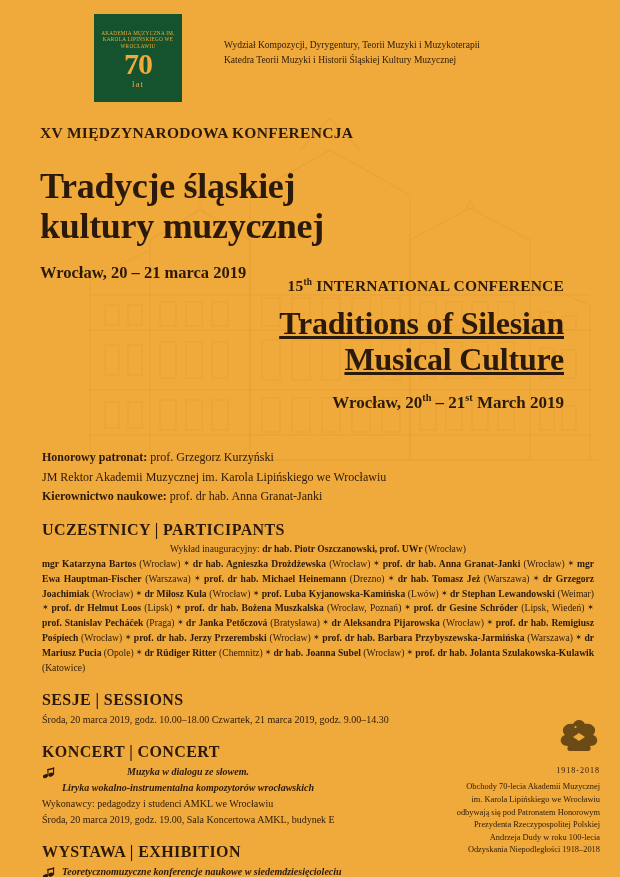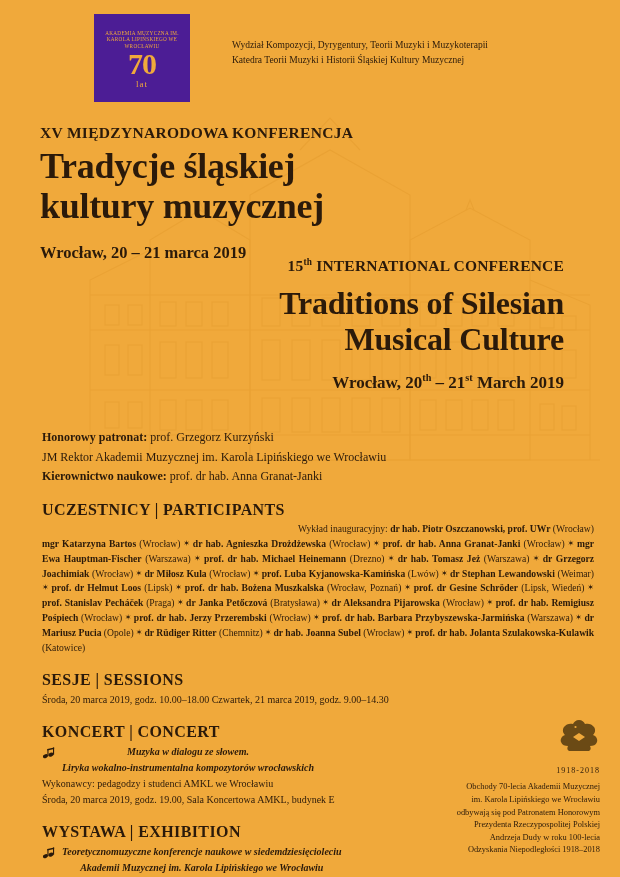--- a/index.html
+++ b/index.html
@@ -35,23 +35,23 @@
     padding: 0;
   }
 
   
   .header {
     display: flex;
     align-items: flex-start;
     padding: 14px 22px 0 22px;
   }
   .logo-box {
-    width: 96px;
+    width: 88px;
     height: 88px;
-    background: #4c1d95;
+    background: #14532d;
     flex: 0 0 auto;
     margin-left: 72px;
     position: relative;
     display: flex;
     align-items: center;
     justify-content: center;
   }
   .logo-inner {
     color: #F0A93B;
     text-align: center;
@@ -84,21 +84,21 @@
 
   
   .titles {
     padding: 22px 30px 0 40px;
     position: relative;
   }
   .pl-kicker {
     font-size: 15.5px;
     font-weight: bold;
     letter-spacing: 0.3px;
-    margin-bottom: 4px;
+    margin-bottom: 24px;
   }
   .pl-title {
     font-size: 36px;
     font-weight: bold;
     line-height: 1.12;
     letter-spacing: -0.3px;
   }
   .pl-place {
     font-size: 16.5px;
     font-weight: bold;
@@ -115,20 +115,21 @@
     font-weight: bold;
     letter-spacing: 0.2px;
   }
   .en-kicker sup { font-size: 60%; }
   .en-title {
     font-size: 32px;
     font-weight: bold;
     line-height: 1.14;
     margin-top: 10px;
     letter-spacing: -0.2px;
+    text-decoration: underline;
   }
   .en-place {
     font-size: 17px;
     font-weight: bold;
     margin-top: 14px;
   }
   .en-place sup { font-size: 60%; }
 
   
   .content {
@@ -317,21 +318,21 @@
   <div class="content">
 
     <div class="patron">
       <div><span class="b">Honorowy patronat:</span><span> prof. Grzegorz Kurzyński</span></div>
       <div>JM Rektor Akademii Muzycznej im. Karola Lipińskiego we Wrocławiu</div>
       <div><span class="b">Kierownictwo naukowe:</span><span> prof. dr hab. Anna Granat-Janki</span></div>
     </div>
 
     <div class="section">
       <div class="section-head">UCZESTNICY | PARTICIPANTS</div>
-      <div class="section-body" style="text-align:right;">
+      <div class="section-body" style="text-align:center;">
         <span>Wykład inauguracyjny: </span><span class="b">dr hab. Piotr Oszczanowski, prof. UWr</span><span> (Wrocław)</span>
       </div>
       <div class="section-body" id="participants-list"><span class="b">mgr Katarzyna Bartos</span><span> (Wrocław)</span><span class="star"> ✶ </span><span class="b">dr hab. Agnieszka Drożdżewska</span><span> (Wrocław)</span><span class="star"> ✶ </span><span class="b">prof. dr hab. Anna Granat-Janki</span><span> (Wrocław)</span><span class="star"> ✶ </span><span class="b">mgr Ewa Hauptman-Fischer</span><span> (Warszawa)</span><span class="star"> ✶ </span><span class="b">prof. dr hab. Michael Heinemann</span><span> (Drezno)</span><span class="star"> ✶ </span><span class="b">dr hab. Tomasz Jeż</span><span> (Warszawa)</span><span class="star"> ✶ </span><span class="b">dr Grzegorz Joachimiak</span><span> (Wrocław)</span><span class="star"> ✶ </span><span class="b">dr Miłosz Kula</span><span> (Wrocław)</span><span class="star"> ✶ </span><span class="b">prof. Luba Kyjanowska-Kamińska</span><span> (Lwów)</span><span class="star"> ✶ </span><span class="b">dr Stephan Lewandowski</span><span> (Weimar)</span><span class="star"> ✶ </span><span class="b">prof. dr Helmut Loos</span><span> (Lipsk)</span><span class="star"> ✶ </span><span class="b">prof. dr hab. Bożena Muszkalska</span><span> (Wrocław, Poznań)</span><span class="star"> ✶ </span><span class="b">prof. dr Gesine Schröder</span><span> (Lipsk, Wiedeń)</span><span class="star"> ✶ </span><span class="b">prof. Stanislav Pecháček</span><span> (Praga)</span><span class="star"> ✶ </span><span class="b">dr Janka Petőczová</span><span> (Bratysława)</span><span class="star"> ✶ </span><span class="b">dr Aleksandra Pijarowska</span><span> (Wrocław)</span><span class="star"> ✶ </span><span class="b">prof. dr hab. Remigiusz Pośpiech</span><span> (Wrocław)</span><span class="star"> ✶ </span><span class="b">prof. dr hab. Jerzy Przerembski</span><span> (Wrocław)</span><span class="star"> ✶ </span><span class="b">prof. dr hab. Barbara Przybyszewska-Jarmińska</span><span> (Warszawa)</span><span class="star"> ✶ </span><span class="b">dr Mariusz Pucia</span><span> (Opole)</span><span class="star"> ✶ </span><span class="b">dr Rüdiger Ritter</span><span> (Chemnitz)</span><span class="star"> ✶ </span><span class="b">dr hab. Joanna Subel</span><span> (Wrocław)</span><span class="star"> ✶ </span><span class="b">prof. dr hab. Jolanta Szulakowska-Kulawik</span><span> (Katowice)</span></div>
     </div>
 
     <div class="section">
       <div class="section-head">SESJE | SESSIONS</div>
       <div class="plain">Środa, 20 marca 2019, godz. 10.00–18.00     Czwartek, 21 marca 2019, godz. 9.00–14.30</div>
     </div>
 

